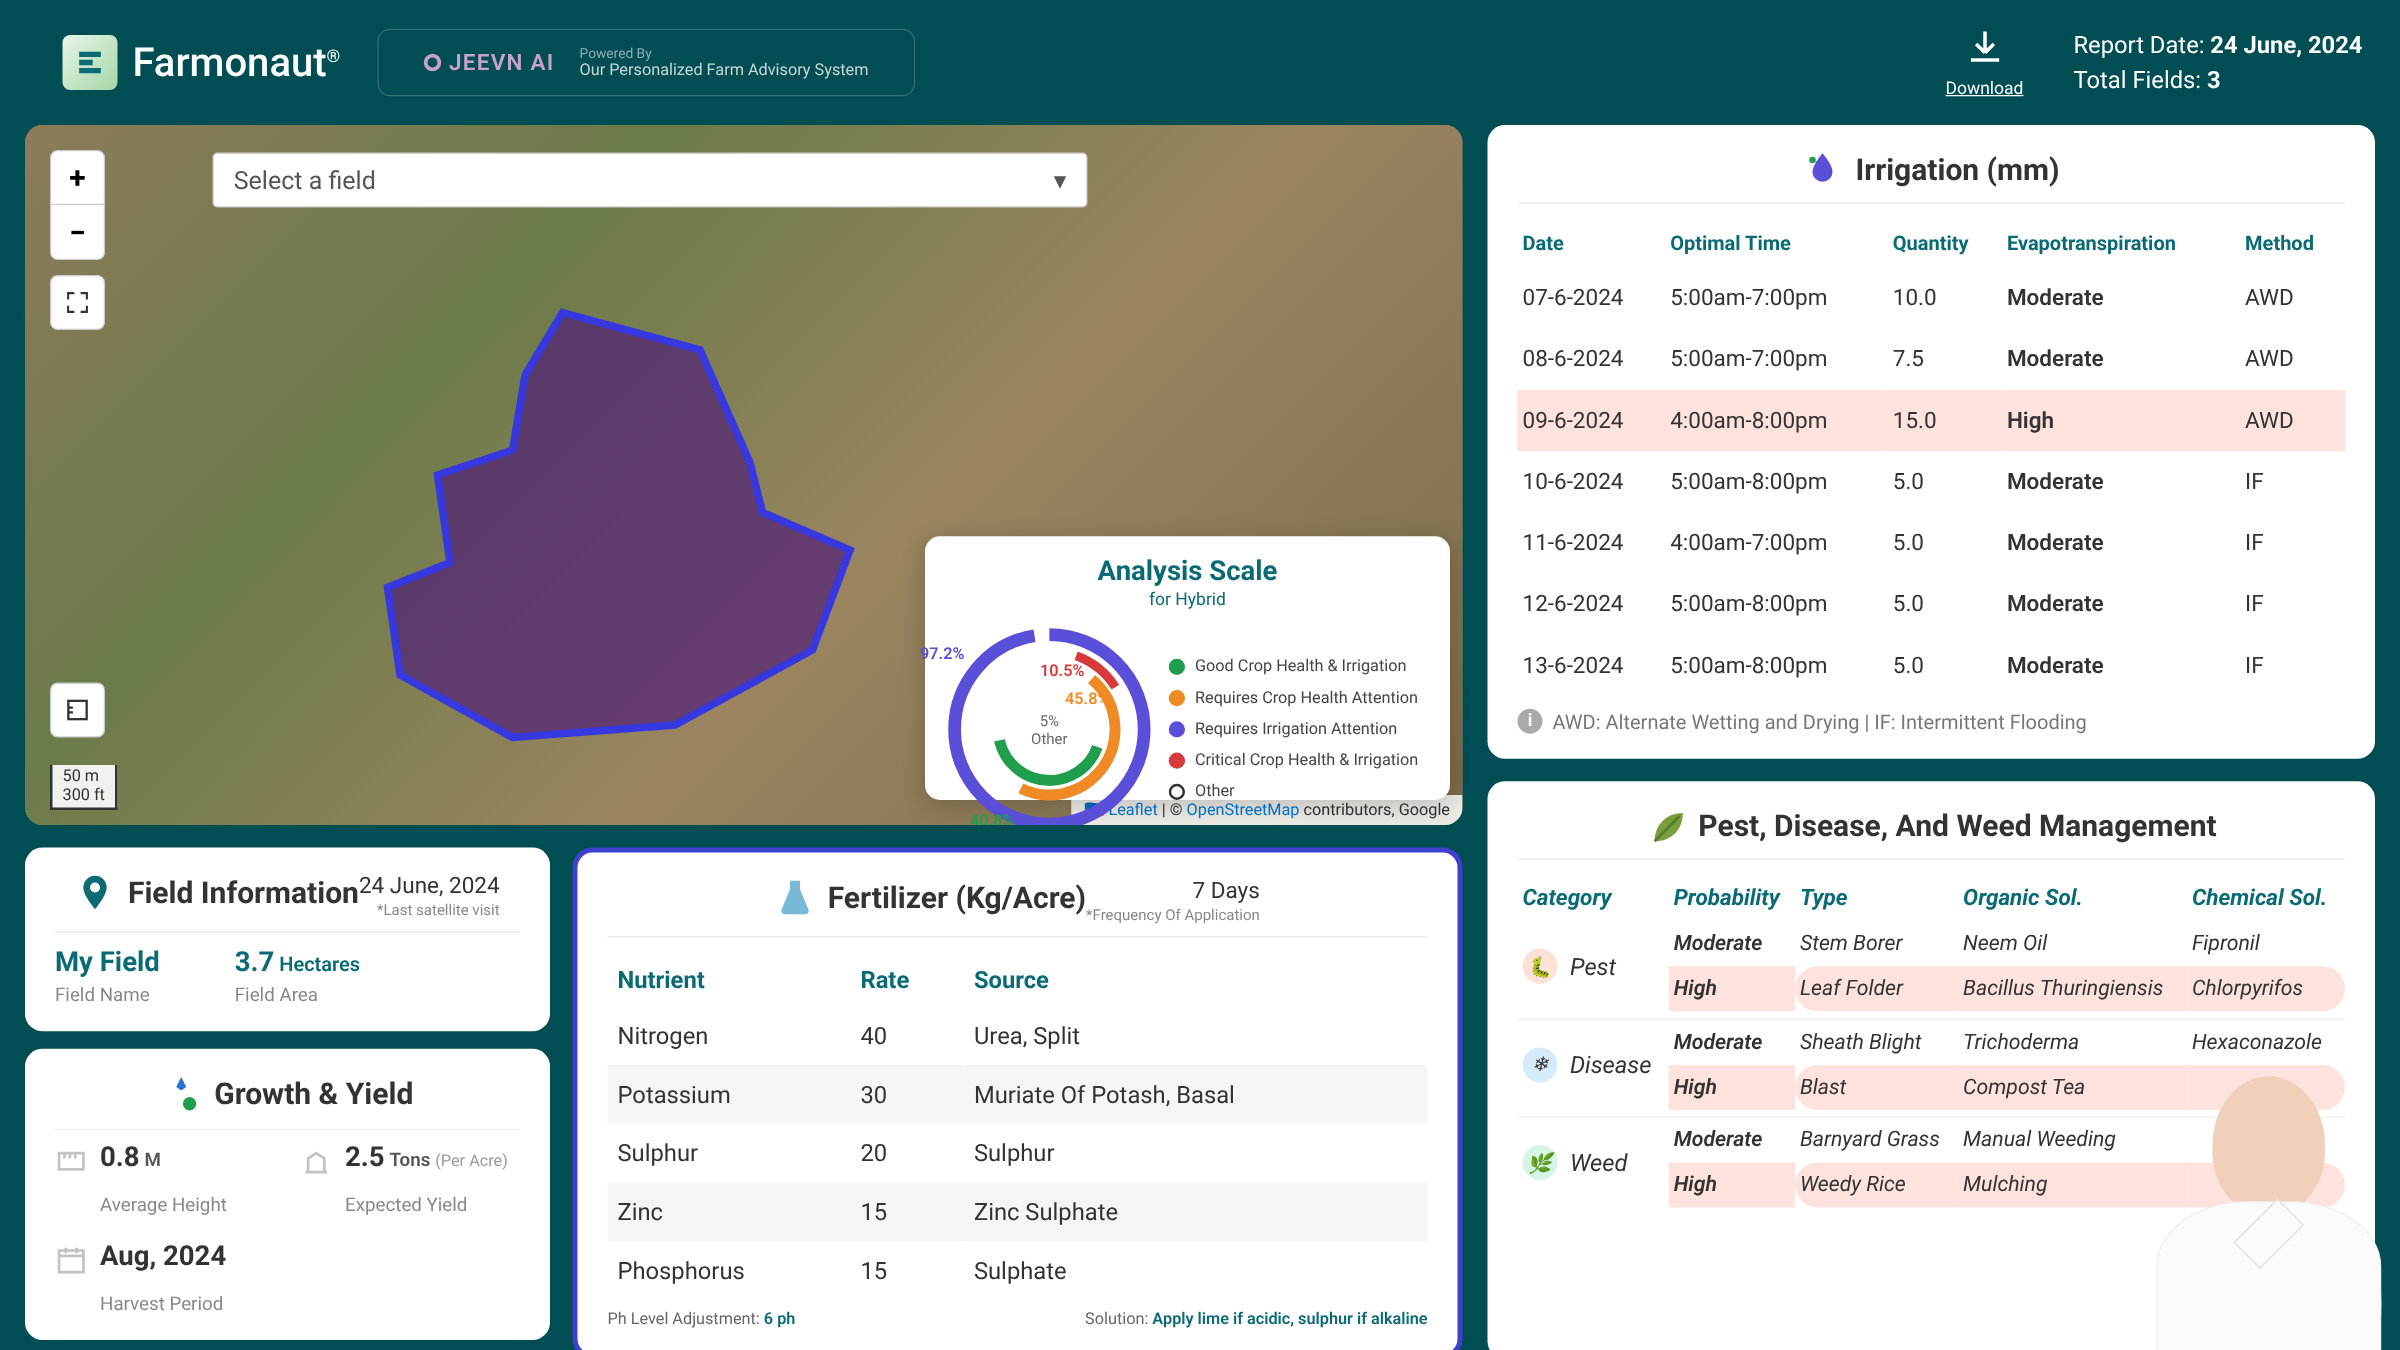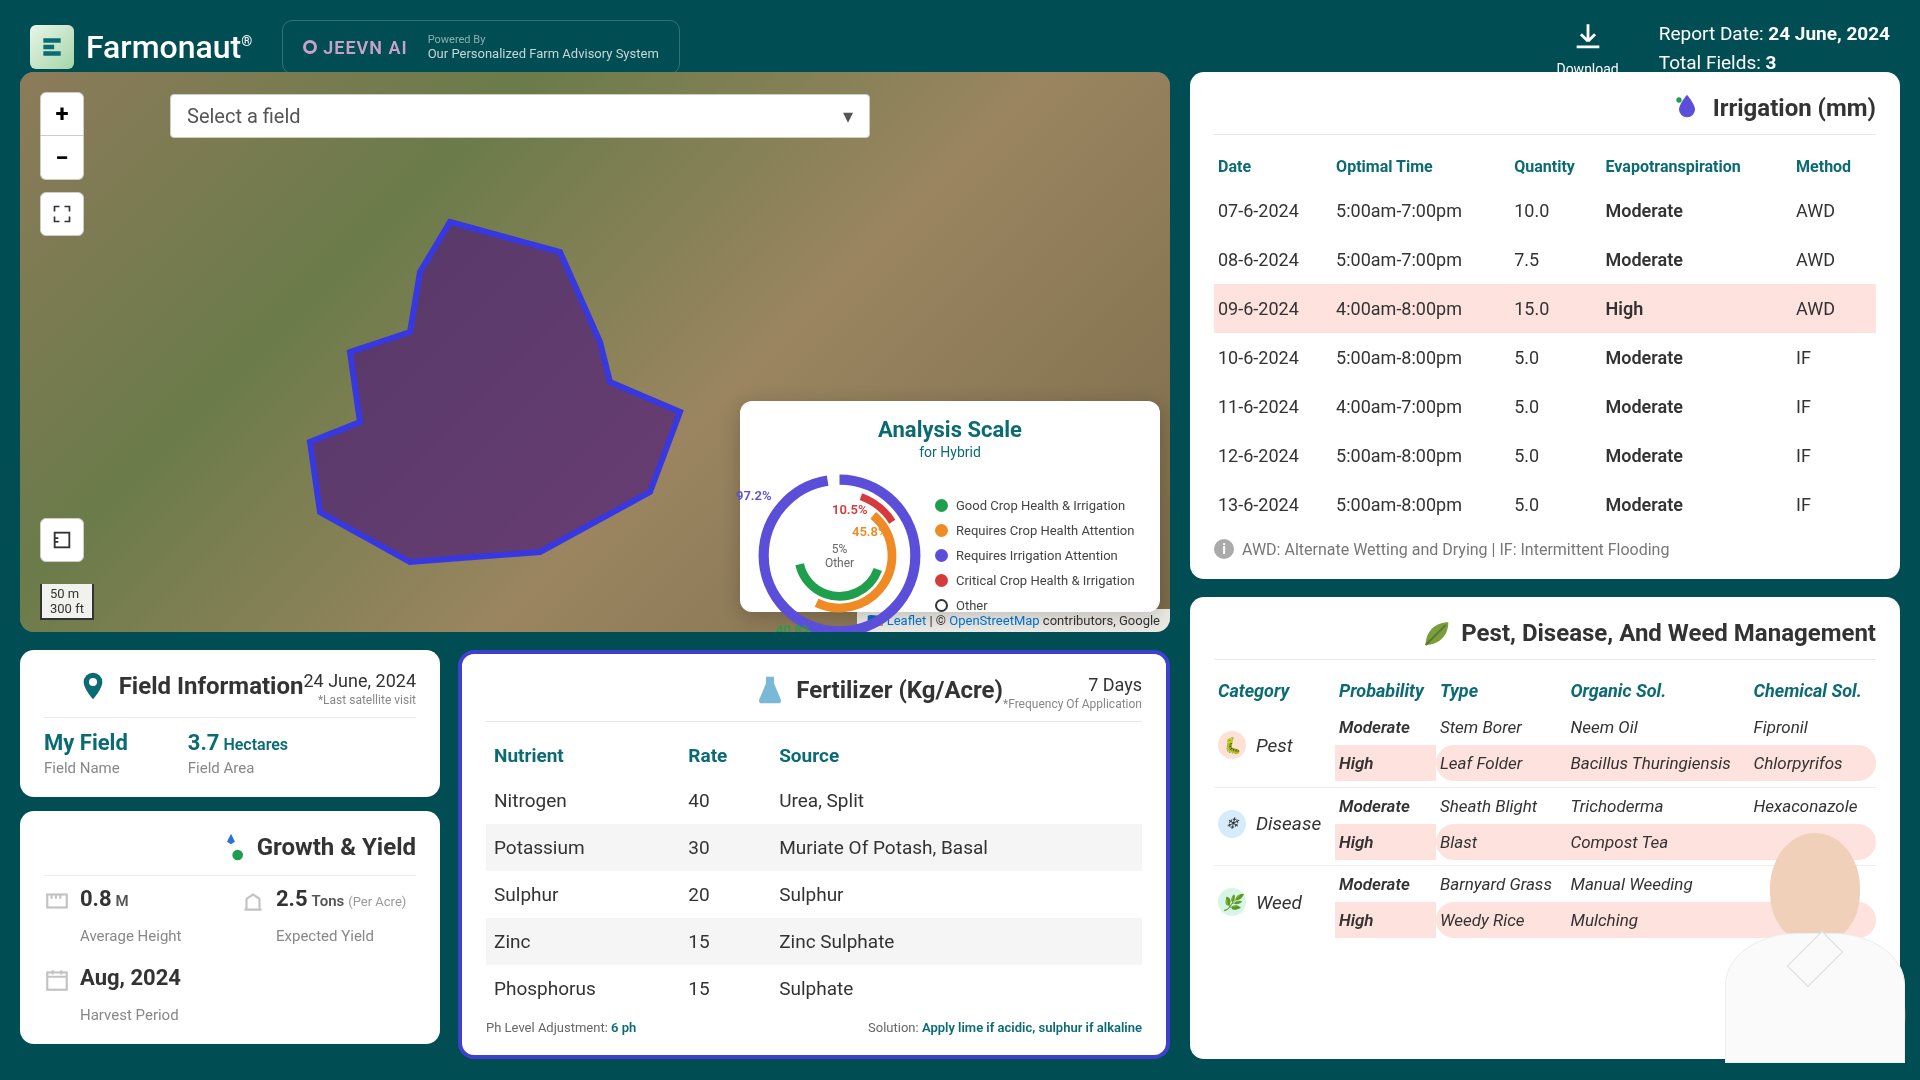--- a/index.html
+++ b/index.html
@@ -1,24 +1,24 @@
 <!DOCTYPE html>
 <html><head>
 <meta charset="utf-8">
 <style>
   * { margin: 0; padding: 0; box-sizing: border-box; }
   body { font-family: -apple-system, BlinkMacSystemFont, 'Segoe UI', Roboto, sans-serif; background: #004d54; width: 1920px; height: 1080px; overflow: hidden; }
   
-  .header { display: flex; align-items: flex-start; justify-content: space-between; padding: 20px 30px; height: 72px; }
+  .header { display: flex; align-items: center; justify-content: space-between; padding: 20px 30px; height: 100px; margin-left: 20px; }
   .header-left { display: flex; align-items: center; gap: 30px; }
   .logo { display: flex; align-items: center; gap: 12px; color: #fff; }
   .logo-icon { width: 44px; height: 44px; background: linear-gradient(135deg, #e8f5e9, #a5d6a7); border-radius: 6px; display: flex; align-items: center; justify-content: center; }
   .logo-text { font-size: 32px; font-weight: 500; position: relative; }
   .logo-text sup { font-size: 14px; }
-  .jeevn-box { border: 1px solid rgba(255,255,255,0.2); border-radius: 10px; padding: 12px 20px; display: flex; align-items: center; gap: 20px; }
+  .jeevn-box { border: 1px solid rgba(255,255,255,0.2); border-radius: 10px; padding: 12px 36px; display: flex; align-items: center; gap: 20px; }
   .jeevn-logo { display: flex; align-items: center; gap: 6px; color: #c8a2c8; font-weight: 600; font-size: 18px; letter-spacing: 1px; }
   .jeevn-circle { width: 14px; height: 14px; border-radius: 50%; border: 3px solid #c8a2c8; }
   .jeevn-desc { display: flex; flex-direction: column; color: #c8d6d7; font-size: 13px; }
   .jeevn-desc span:first-child { font-size: 11px; opacity: 0.7; }
   .header-right { display: flex; align-items: center; gap: 40px; color: #fff; }
   .download { display: flex; flex-direction: column; align-items: center; gap: 4px; font-size: 14px; }
   .download-icon svg { width: 34px; height: 34px; }
   .download span { text-decoration: underline; }
   .report-info { font-size: 19px; line-height: 1.5; }
   .report-info b { font-weight: 700; }
@@ -49,21 +49,21 @@
   .donut-label { position: absolute; font-size: 13px; font-weight: 600; }
   .donut-center { position: absolute; top: 50%; left: 50%; transform: translate(-50%, -50%); text-align: center; font-size: 12px; color: #666; }
   .legend { display: flex; flex-direction: column; gap: 10px; font-size: 13px; color: #444; }
   .legend-item { display: flex; align-items: center; gap: 8px; }
   .dot { width: 13px; height: 13px; border-radius: 50%; flex-shrink: 0; }
   
   .bottom-row { display: grid; grid-template-columns: 420px 1fr; gap: 18px; flex: 1; }
   .cards-stack { display: flex; flex-direction: column; gap: 14px; }
   
   .card { background: #fff; border-radius: 14px; padding: 20px 24px; }
-  .card-header { display: flex; justify-content: flex-end; align-items: flex-start; border-bottom: 1px solid #e8e8e8; padding-bottom: 10px; margin-bottom: 12px; }
+  .card-header { display: flex; justify-content: center; align-items: flex-start; border-bottom: 1px solid #e8e8e8; padding-bottom: 10px; margin-bottom: 12px; }
   .card-title { display: flex; align-items: center; gap: 10px; font-size: 24px; font-weight: 700; color: #333; }
   .card-title-icon { width: 32px; height: 32px; }
   .card-sub { text-align: right; font-size: 18px; color: #333; }
   .card-sub-note { font-size: 12px; color: #888; display: block; margin-top:2px;}
   
   .fi-row { display: flex; gap: 60px; }
   .fi-item .val { font-size: 22px; font-weight: 700; color: #0a6b74; }
   .fi-item .unit { font-size: 16px; font-weight: 600; color: #0a6b74; }
   .fi-item .lbl { font-size: 15px; color: #888; margin-top: 4px; }
   

